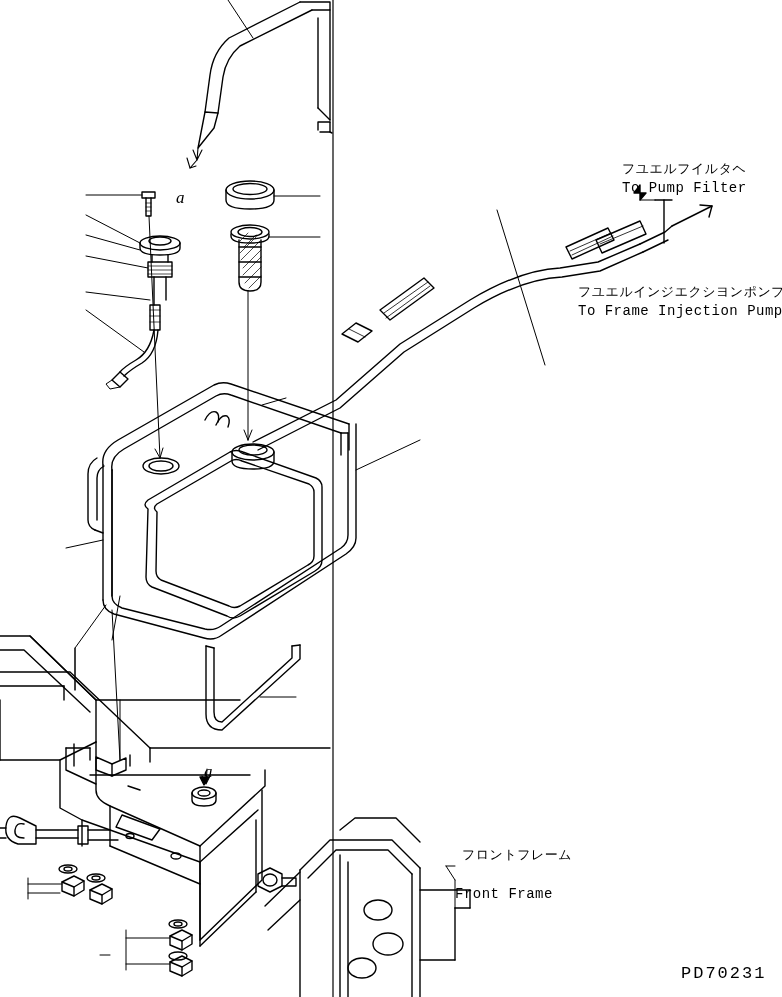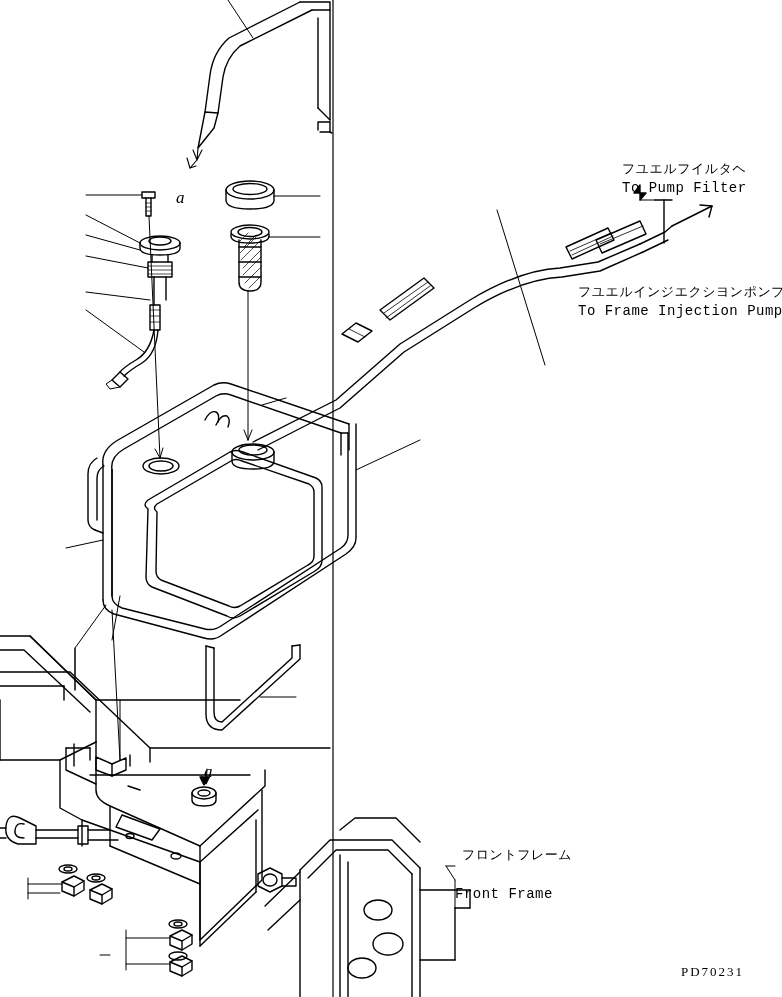--- a/index.html
+++ b/index.html
@@ -36,22 +36,22 @@
     font-size: 14px;
     font-family: "Liberation Mono", monospace;
     letter-spacing: 0.5px;
   }
   .lbl-a {
     font-size: 17px;
     font-style: italic;
     font-family: "Liberation Serif", serif;
   }
   .lbl-code {
-    font-size: 13px;
-    font-family: Liberation Serif, serif;
+    font-size: 17px;
+    font-family: Liberation Mono, monospace;
     letter-spacing: 2px;
   }
 </style>
 </head>
 <body>
 
 <div id="sheet">
 
   <svg width="782" height="997" viewBox="0 0 782 997" fill="none" stroke="#000" stroke-width="1.4" stroke-linecap="round" stroke-linejoin="round">
 

